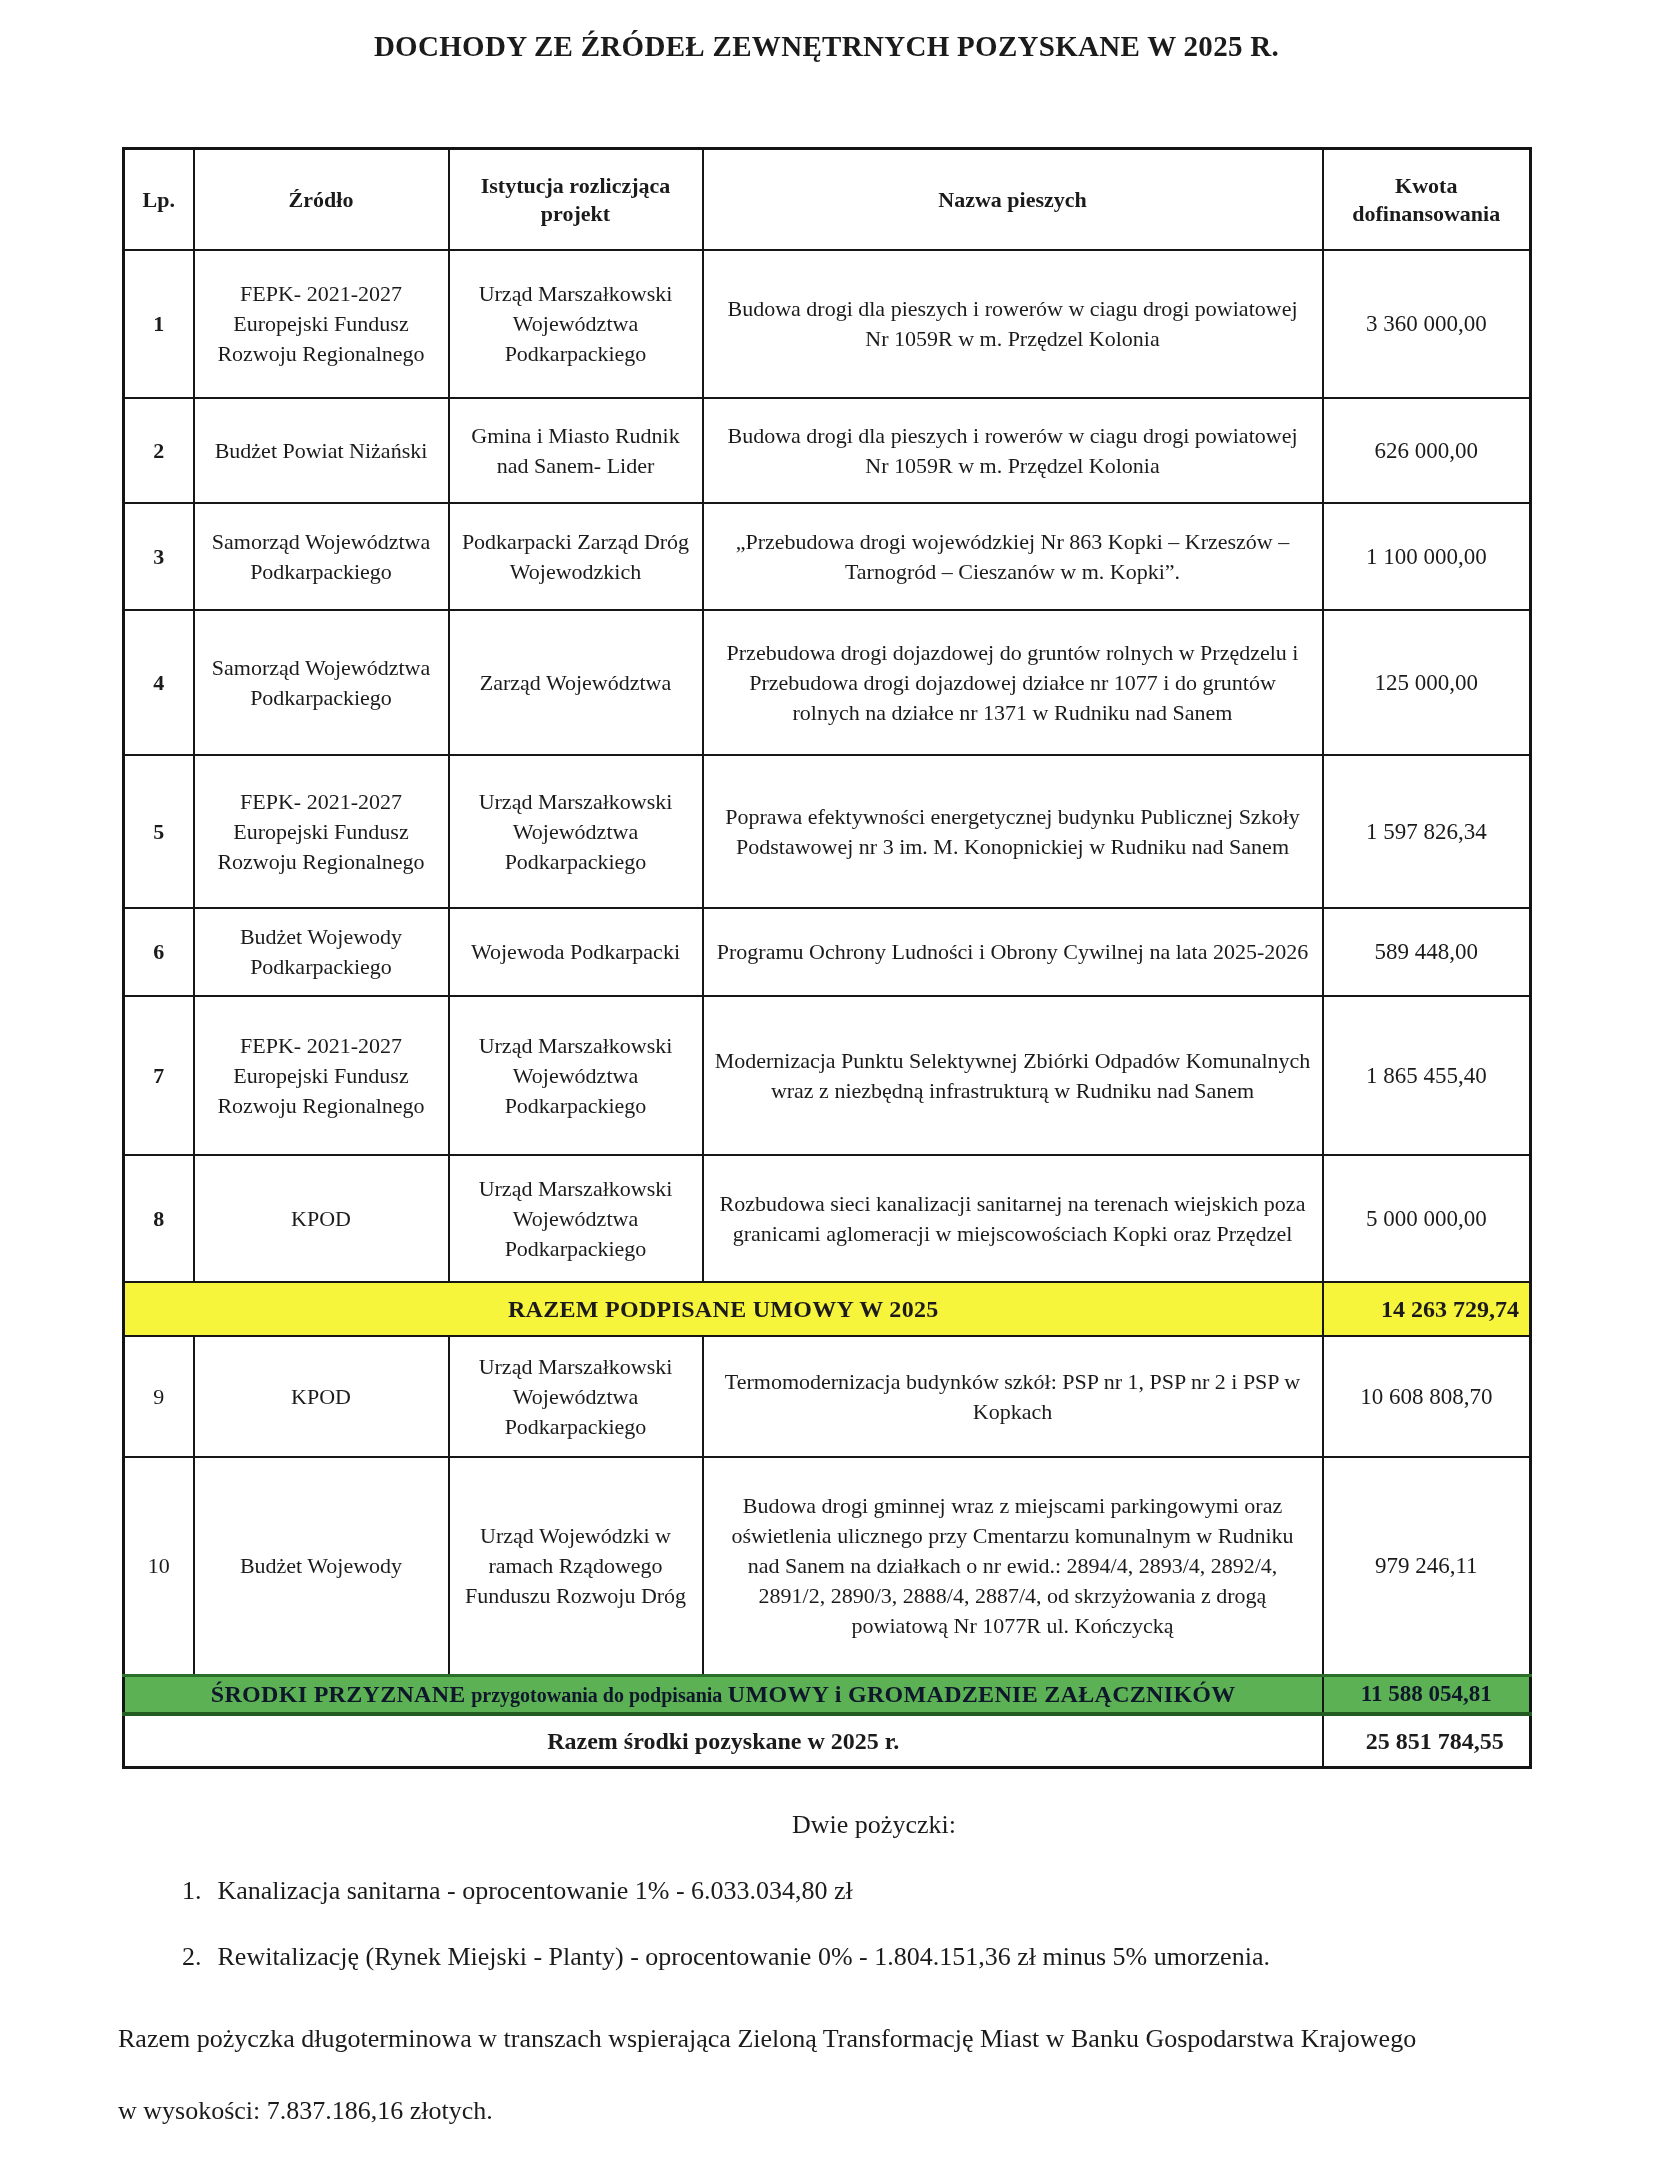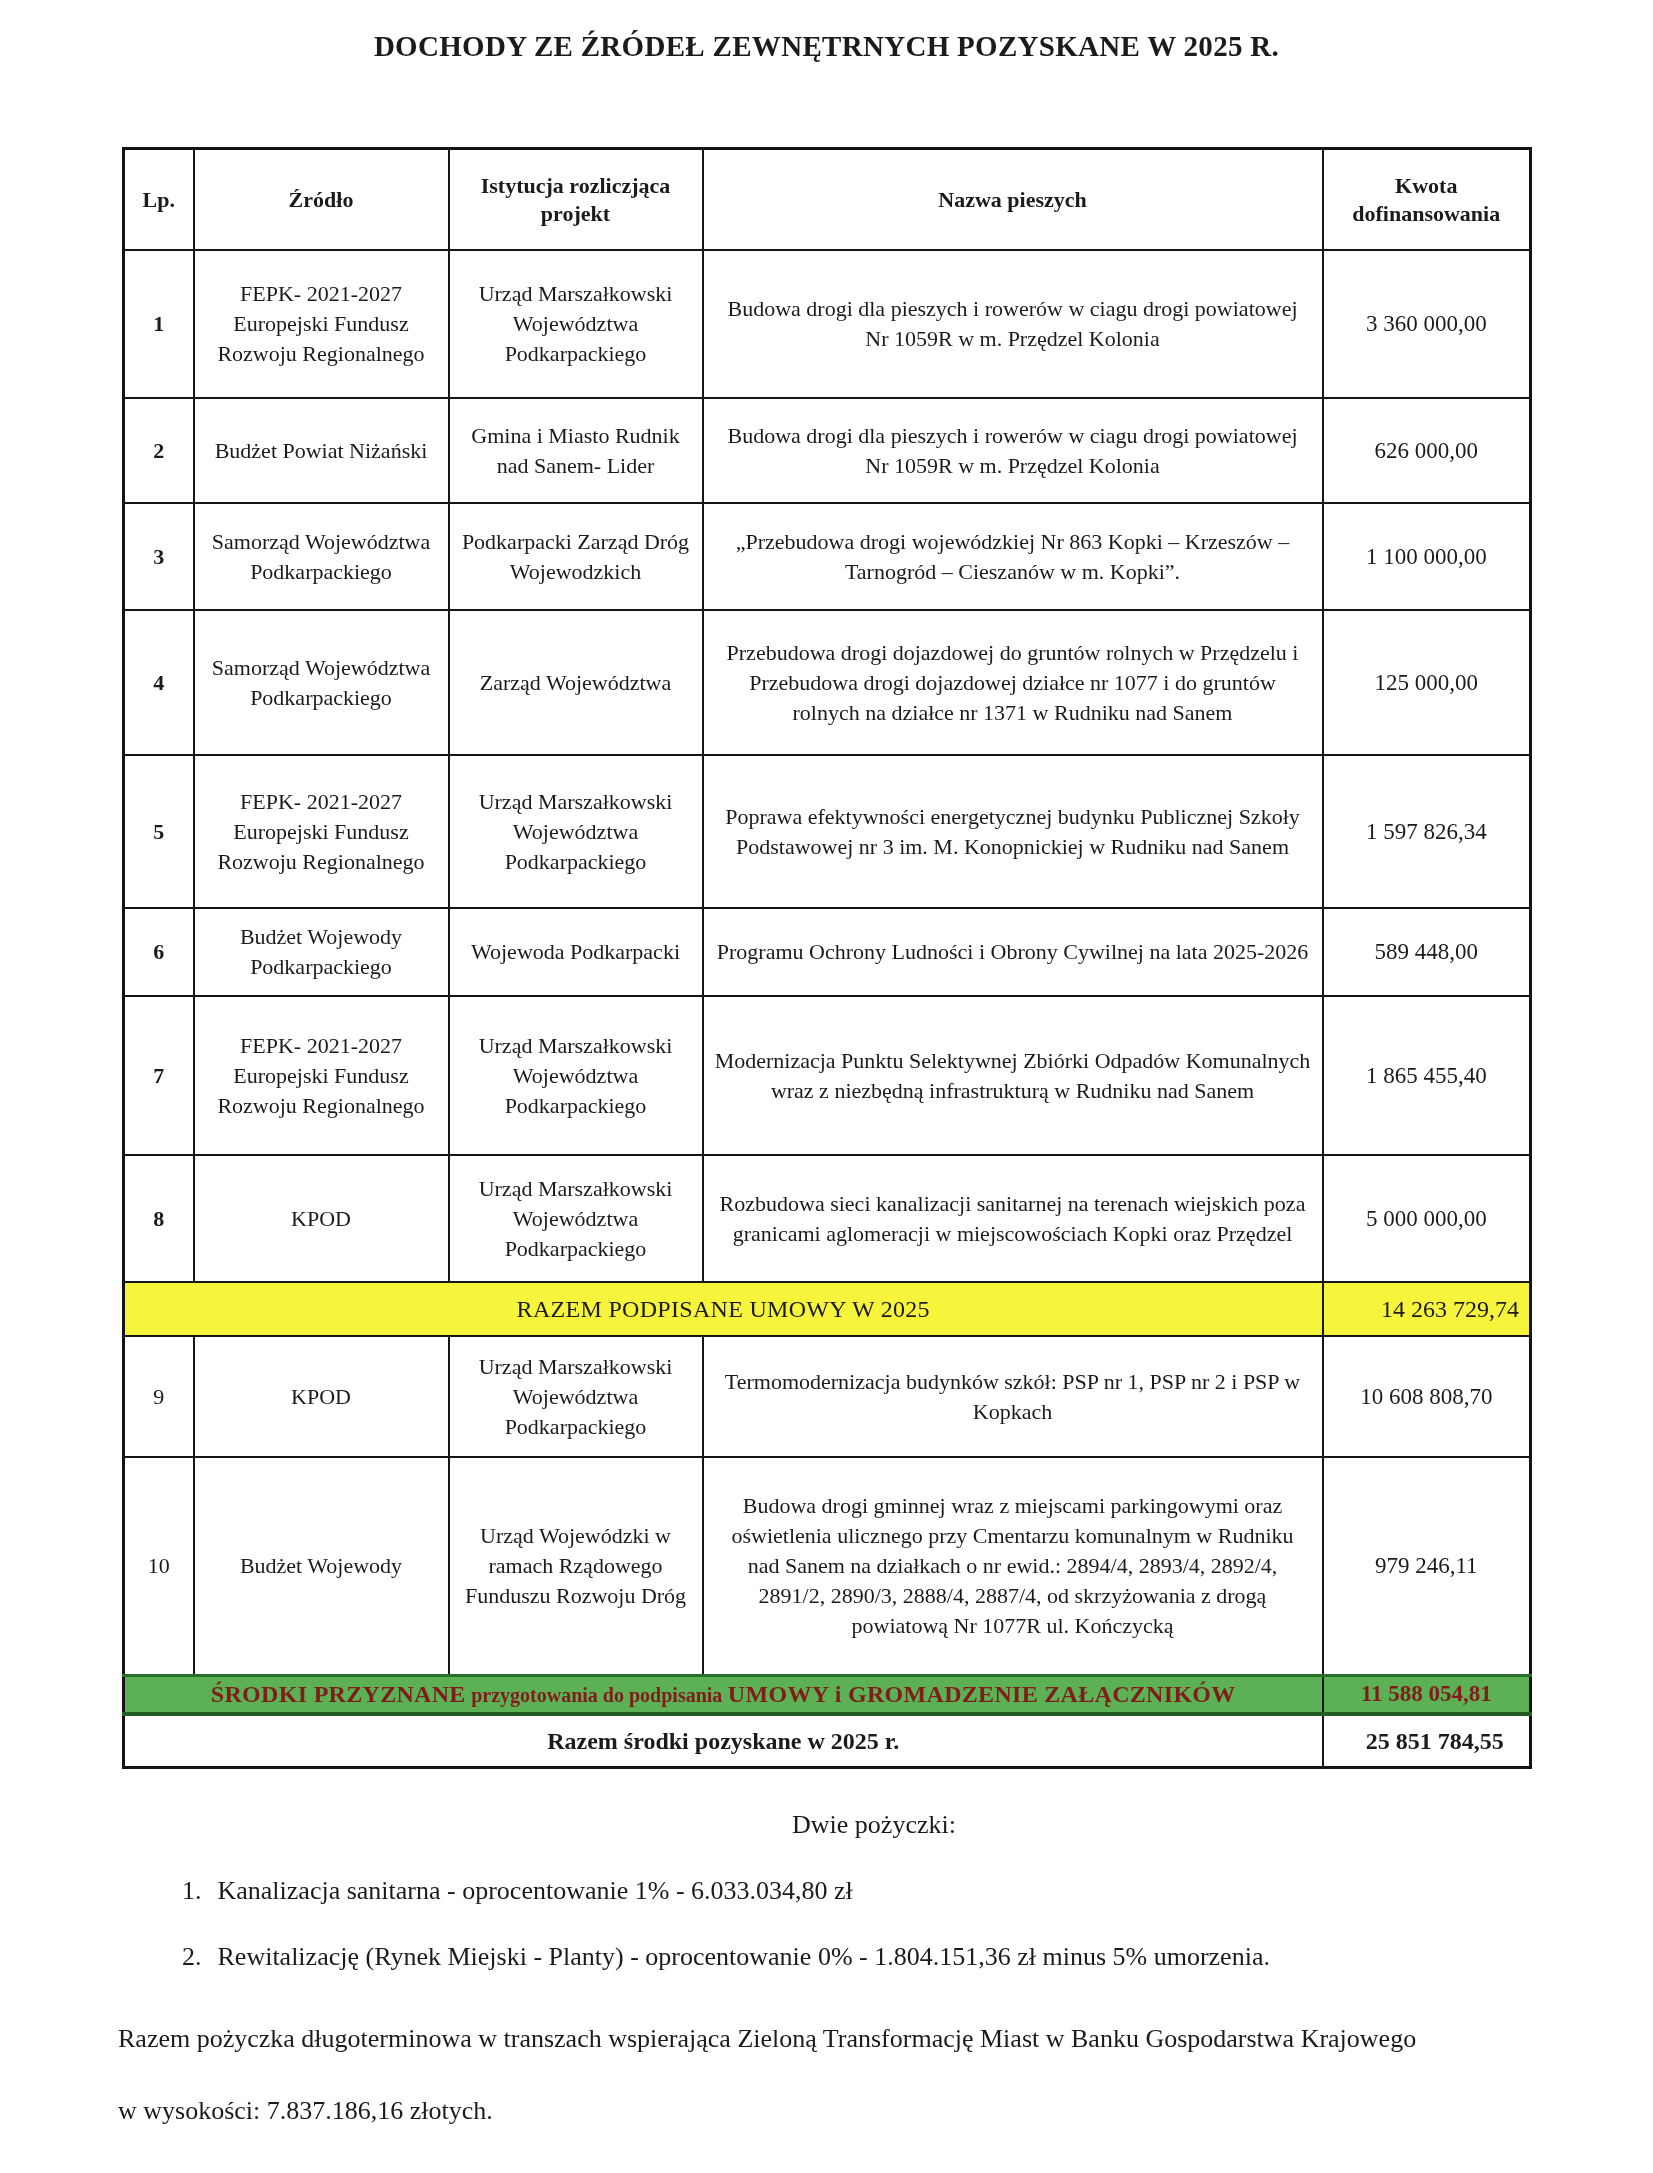--- a/index.html
+++ b/index.html
@@ -32,27 +32,27 @@
   tbody.rows-a tr:nth-child(1){height:148px;}
   tbody.rows-a tr:nth-child(2){height:105px;}
   tbody.rows-a tr:nth-child(3){height:107px;}
   tbody.rows-a tr:nth-child(4){height:145px;}
   tbody.rows-a tr:nth-child(5){height:153px;}
   tbody.rows-a tr:nth-child(6){height:88px;}
   tbody.rows-a tr:nth-child(7){height:159px;}
   tbody.rows-a tr:nth-child(8){height:127px;}
   tbody.rows-b tr:nth-child(1){height:121px;}
   tbody.rows-b tr:nth-child(2){height:218px;line-height:29px;}
-  .row-yellow td{height:46px;font-weight:normal;padding:3px 10px;}
+  .row-yellow td{height:46px;font-weight:bold;padding:3px 10px;}
   .row-yellow .sum-label{font-size:24px;letter-spacing:.3px;}
   .row-yellow .c-amt{font-size:24px;}
   .row-green td{
     height:30px;padding:2px 6px;
     border-top:3px solid #2a6e2a;border-bottom:4px solid #235c23;
-    color:#7f1d1d;
+    color:#0f172a;
   }
   .row-green .granted-label{text-align:center;white-space:nowrap;}
   .seg-caps{font-size:24px;font-weight:bold;letter-spacing:.3px;}
   .seg-small{font-size:20px;font-weight:bold;}
   .row-green .c-amt{font-size:23px;font-weight:bold;}
   .row-total td{height:44px;font-weight:bold;padding:3px 10px;}
   .row-total .total-label{font-size:24px;}
   .row-total .c-amt{font-size:24px;padding-left:27px;}
   
   .notes{position:absolute;left:118px;top:1810px;width:1440px;font-size:26px;line-height:30px;}

